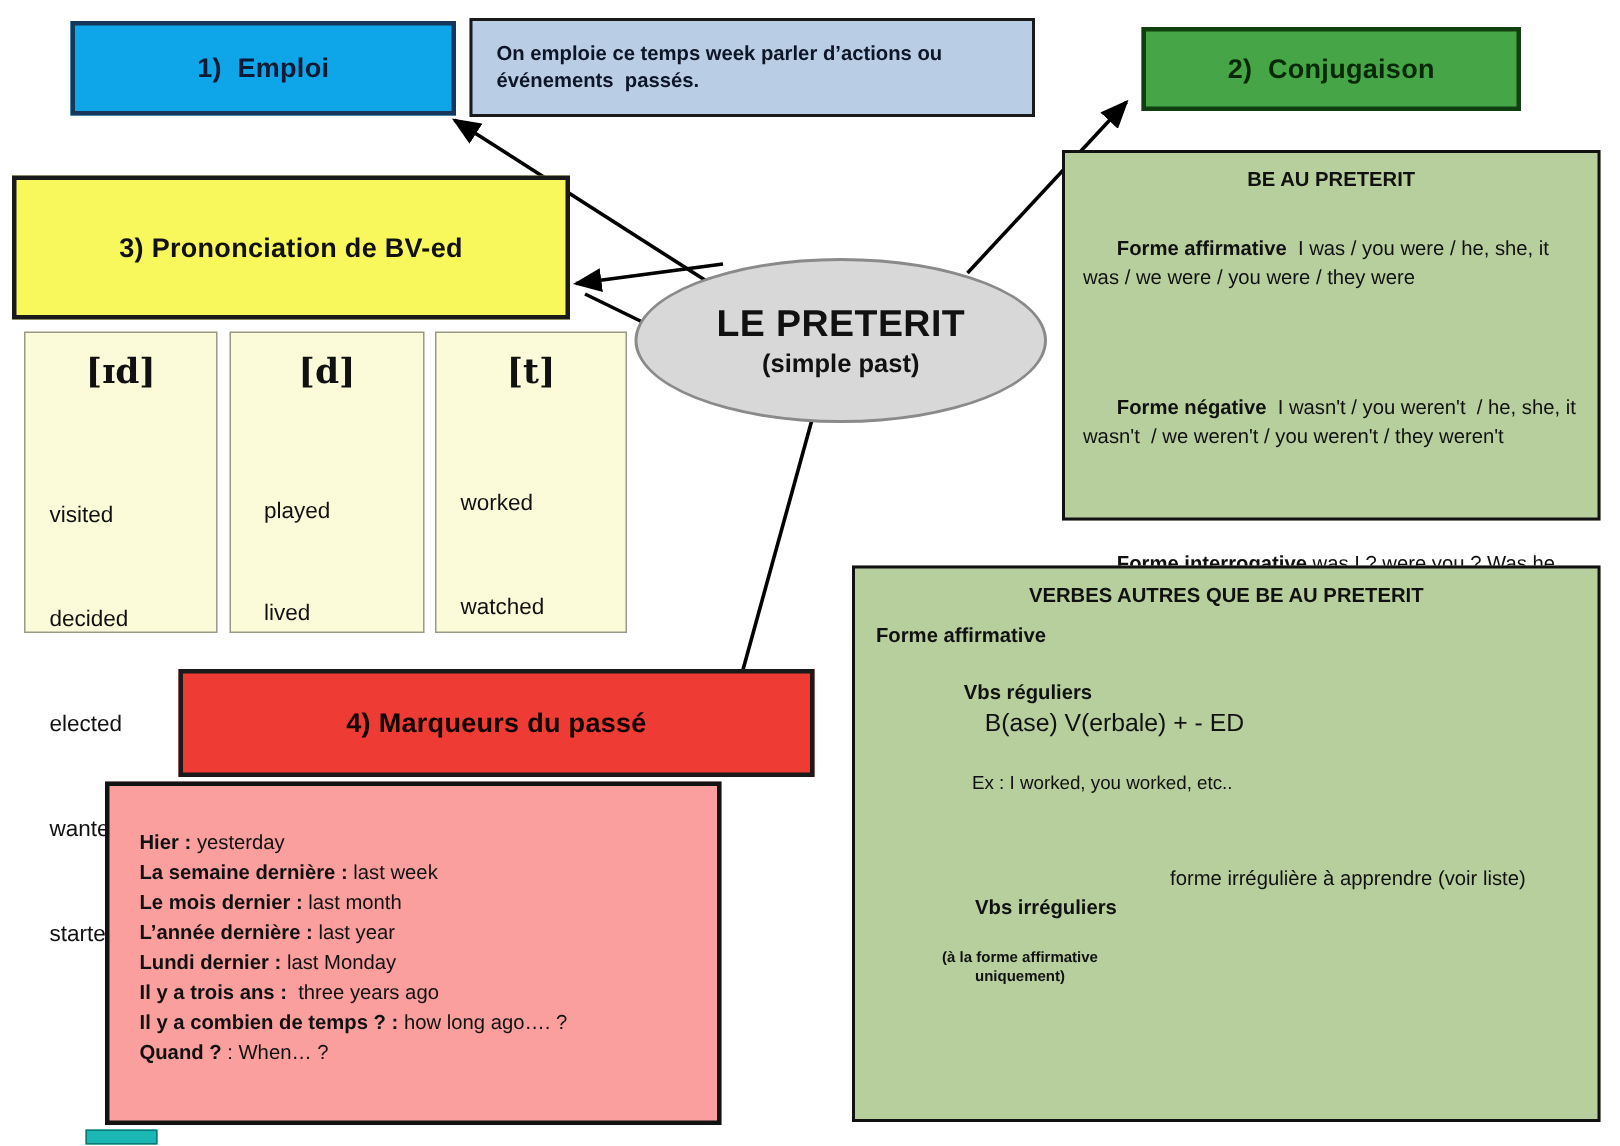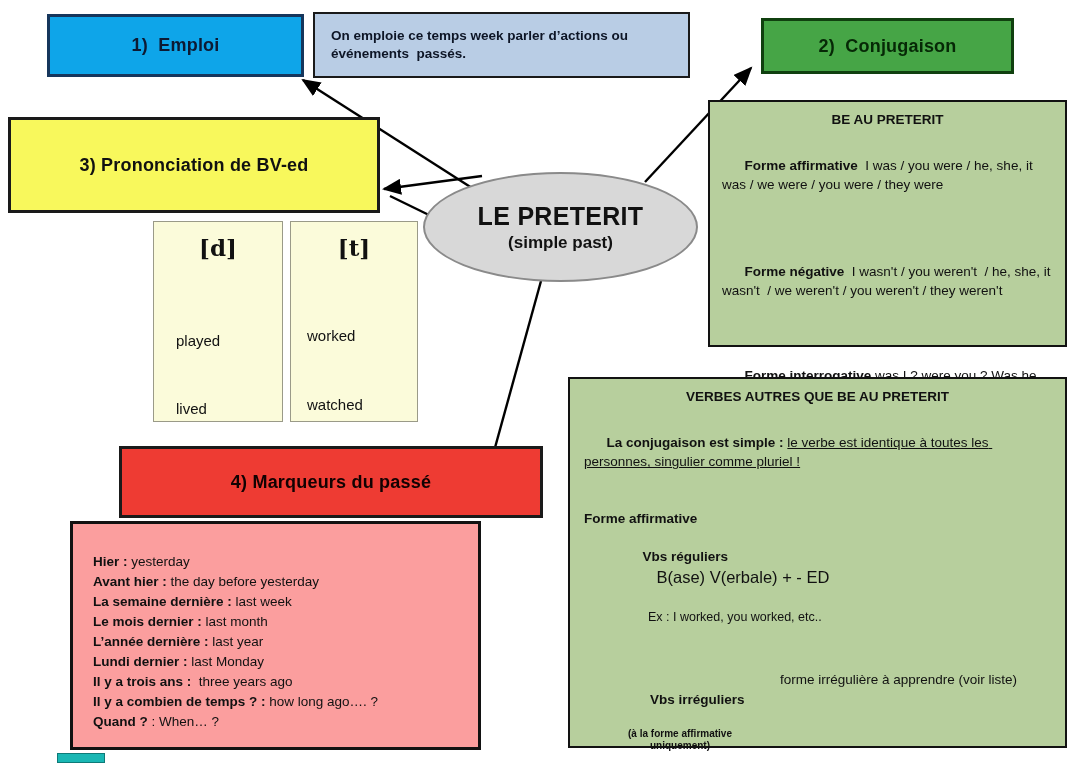--- a/index.html
+++ b/index.html
@@ -94,20 +94,30 @@
     </div>
     <div class="bodytext be-section">
       <b>Forme interrogative</b><span> was I ? were you ? Was he, she, it ? Were we ? Were you ? Were they ?</span>
     </div>
   </div>
 
   <div class="abs box titlebox pronon" style="left:8px;top:117px;width:372px;height:96px;">
     <span>3) Prononciation de BV-ed</span>
   </div>
 
+  <div class="abs proncol" style="left:16px;top:221px;width:129px;height:201px;">
+    <div class="hdr">[ɪd]</div>
+    <div class="words">
+      <div>visited</div>
+      <div>decided</div>
+      <div>elected</div>
+      <div>wanted</div>
+      <div>started</div>
+    </div>
+  </div>
   <div class="abs proncol" style="left:153px;top:221px;width:130px;height:201px;">
     <div class="hdr">[d]</div>
     <div class="words" style="padding-left:22px;line-height:1.5;">
       <div>played</div>
       <div>lived</div>
       <div>enjoyed</div>
       <div>arrived</div>
       <div style="margin-top:6px;">listened</div>
     </div>
   </div>
@@ -126,35 +136,31 @@
     <div class="l1">LE PRETERIT</div>
     <div class="l2">(simple past)</div>
   </div>
 
   <div class="abs box titlebox marqueurs" style="left:119px;top:446px;width:424px;height:72px;">
     <span>4) Marqueurs du passé</span>
   </div>
 
   <div class="abs pinkbox" style="left:70px;top:521px;width:411px;height:229px;">
     <div class="pinkrow"><b>Hier :</b><span> yesterday</span></div>
-    <div class="pinkrow"><b>Avant hier :</b><span> the day before yesterday</span></div>
     <div class="pinkrow"><b>La semaine dernière :</b><span> last week</span></div>
     <div class="pinkrow"><b>Le mois dernier :</b><span> last month</span></div>
     <div class="pinkrow"><b>L’année dernière :</b><span> last year</span></div>
     <div class="pinkrow"><b>Lundi dernier :</b><span> last Monday</span></div>
     <div class="pinkrow"><b>Il y a trois ans :</b><span>  three years ago</span></div>
     <div class="pinkrow"><b>Il y a combien de temps ? :</b><span> how long ago…. ?</span></div>
     <div class="pinkrow"><b>Quand ?</b><span> : When… ?</span></div>
   </div>
 
   <div class="abs box greenpanel" style="left:568px;top:377px;width:499px;height:371px;padding:8px 14px;">
     <div class="panel-title">VERBES AUTRES QUE BE  AU PRETERIT</div>
-    <div class="bodytext" style="margin-bottom:18px;">
-      <b>La conjugaison est simple : </b><span class="u">le verbe est identique à toutes les personnes, singulier comme pluriel !</span>
-    </div>
     <div class="bodytext" style="font-weight:bold;">Forme affirmative</div>
     <div class="bodytext indent1">
       <b>Vbs réguliers</b>
       <span class="big" style="margin-left:14px;">B(ase) V(erbale) + - ED</span>
     </div>
     <div class="bodytext indent2" style="font-size:12.5px;">Ex : I worked, you worked, etc..</div>
     <div class="bodytext indent1" style="margin-top:44px;display:flex;align-items:flex-start;">
       <span style="width:160px;">
         <b>Vbs irréguliers</b>
       </span>

